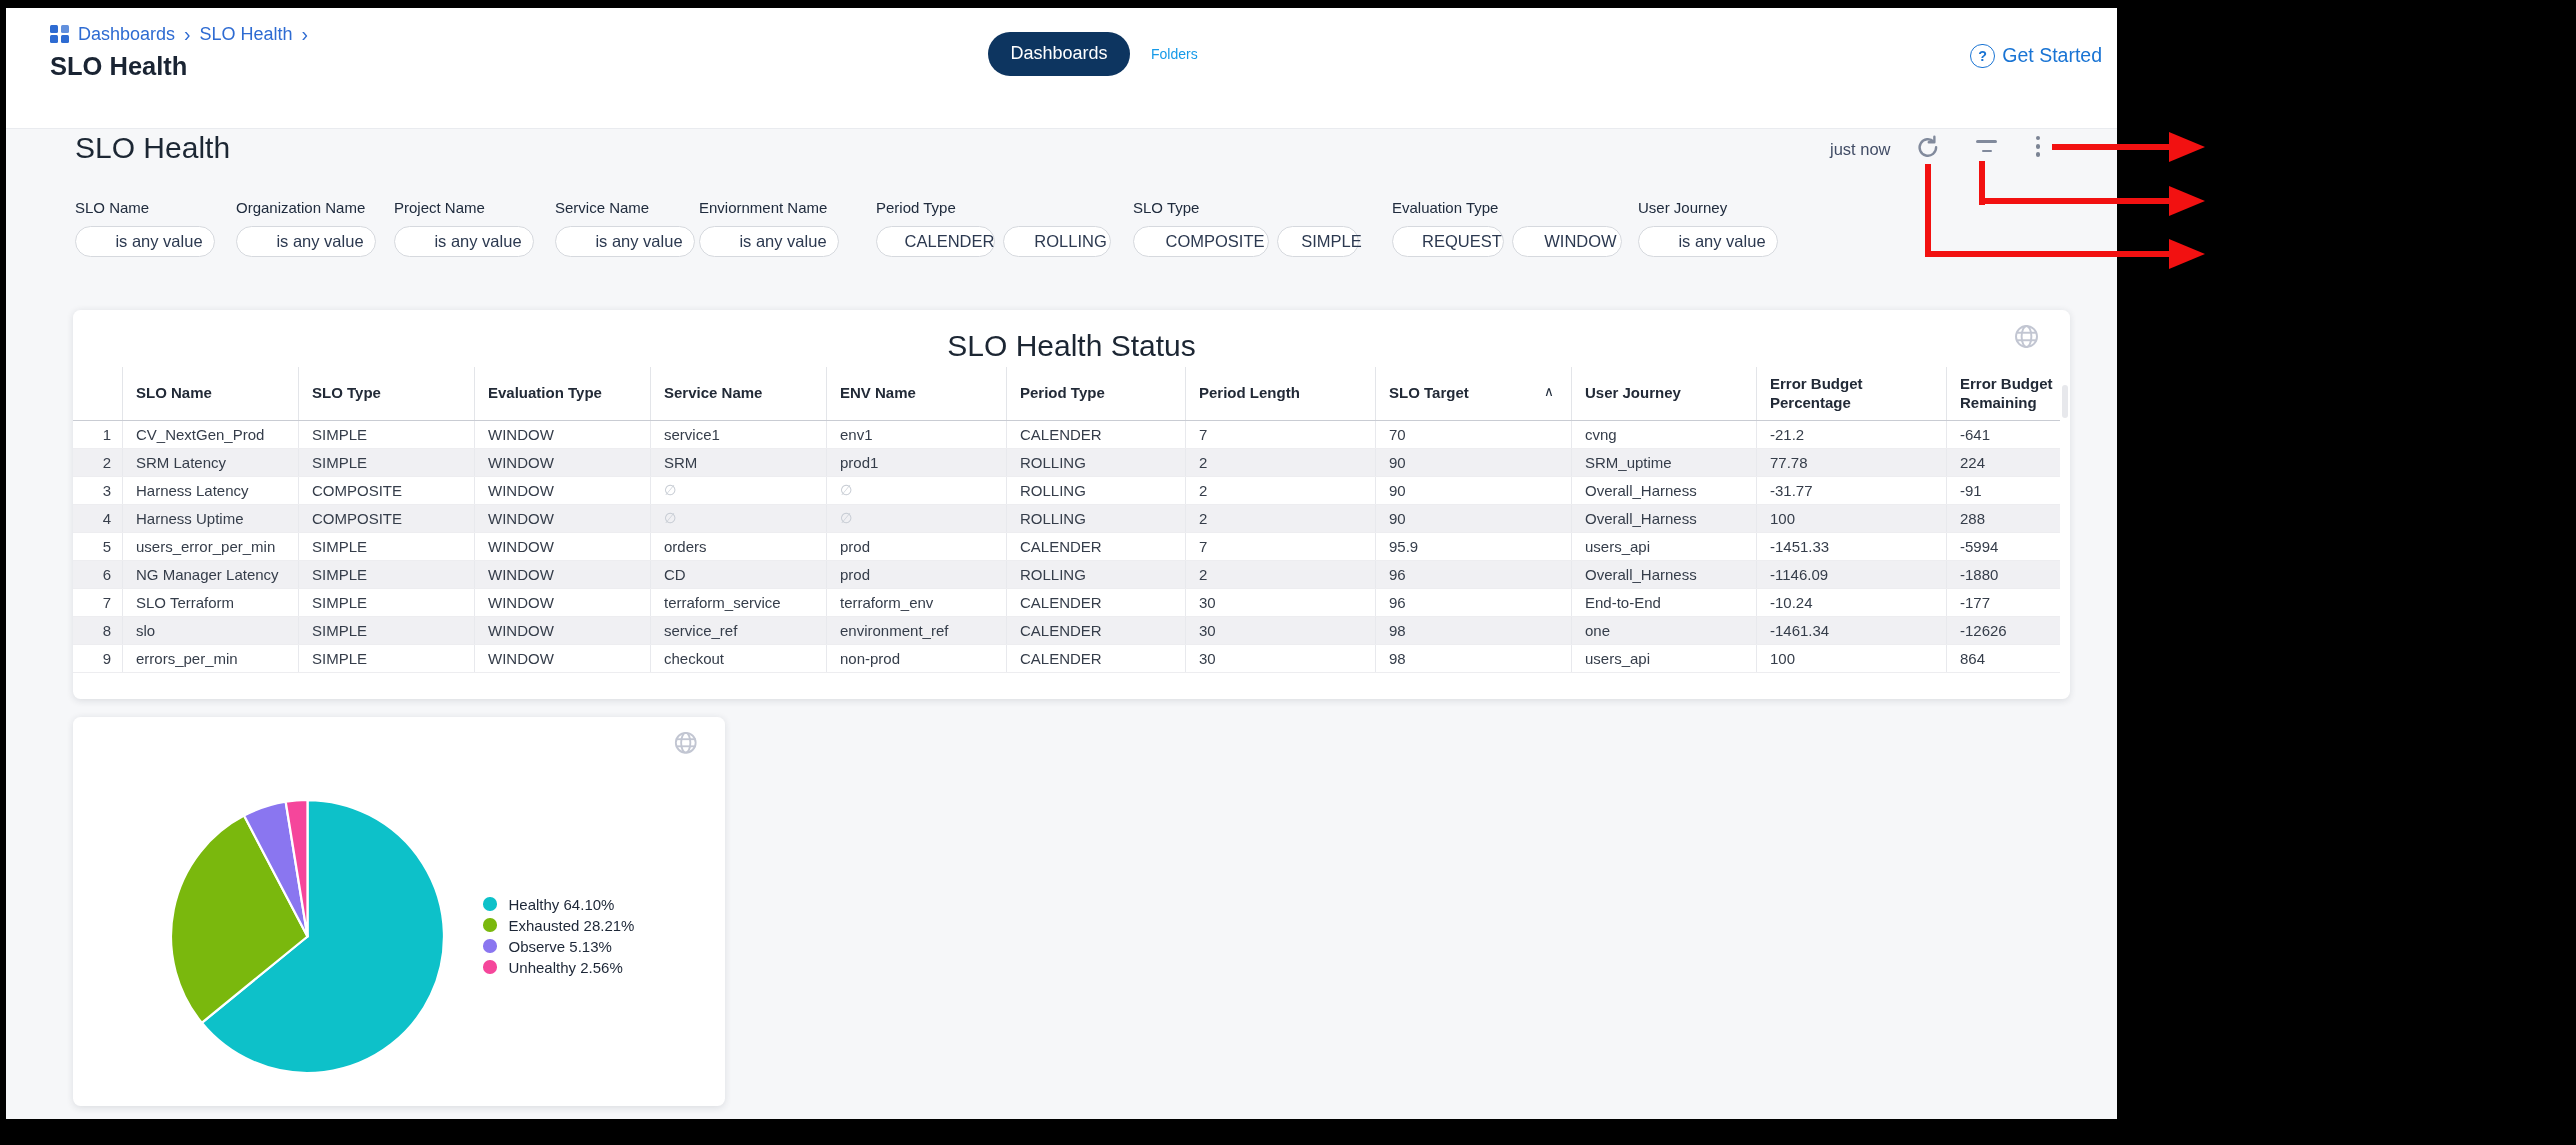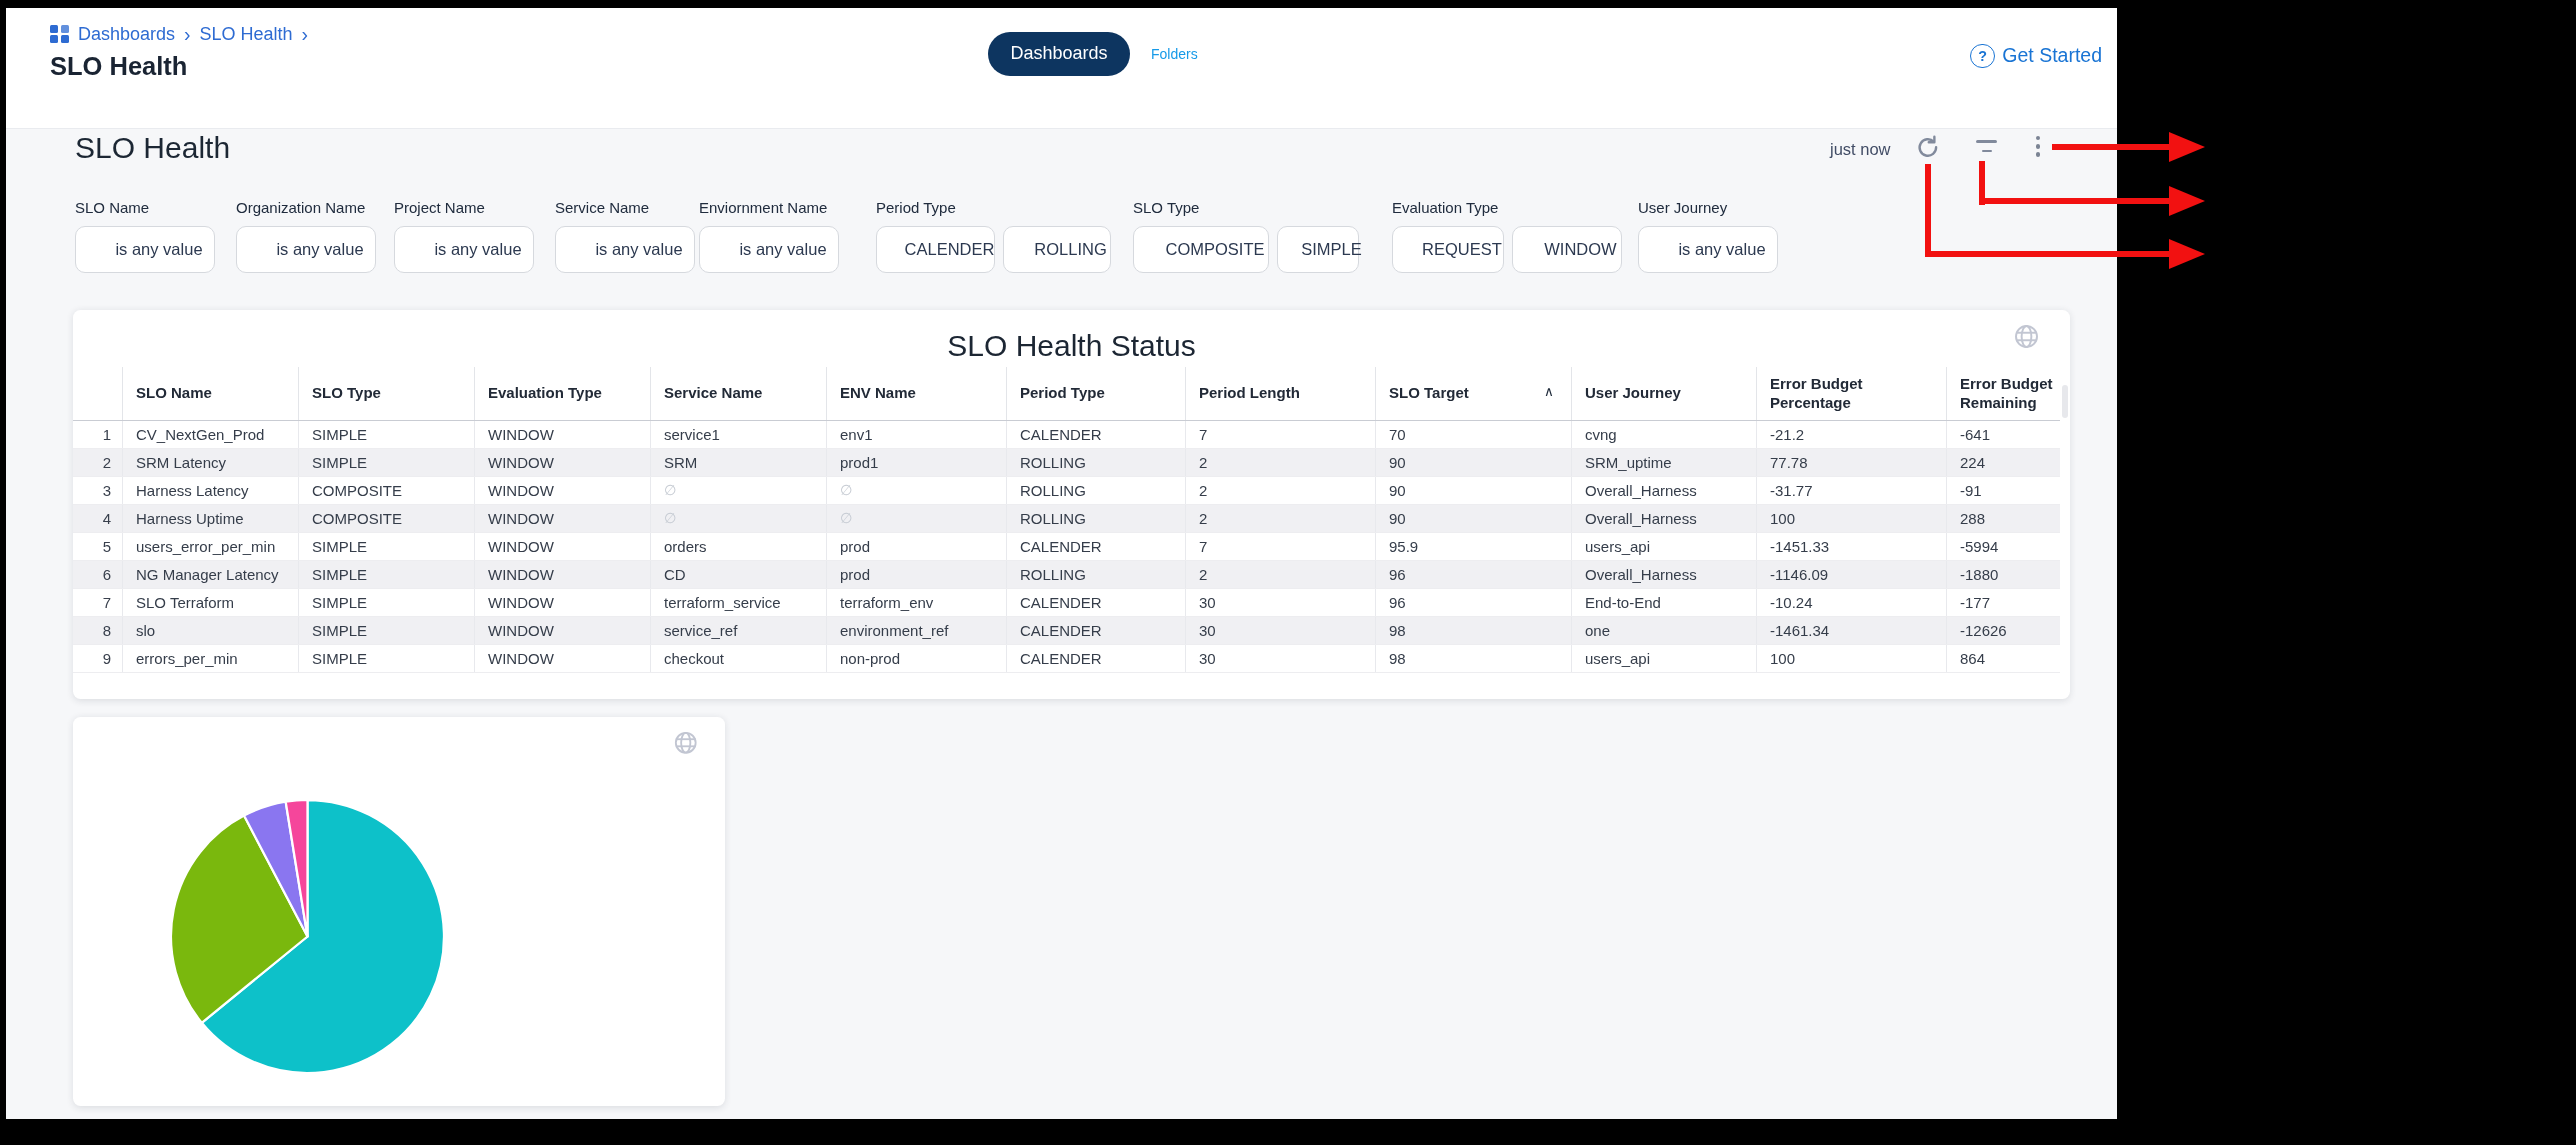--- a/index.html
+++ b/index.html
@@ -31,21 +31,21 @@
   .kebab-btn{left:2019px;top:126px;}
   .filter-lines i{display:block;background:#818a9c;height:2.6px;border-radius:1.5px;margin:0 auto 6.8px;}
   .filter-lines i:first-child{width:21px;}
   .filter-lines i:last-child{width:10.5px;margin-bottom:0;}
   .kebab i{display:block;width:4.5px;height:4.5px;border-radius:50%;background:#7b8494;margin:3.8px auto;}
 
   
   .filter-group{position:absolute;top:191px;}
   .filter-label{font-size:15px;font-weight:500;color:#202c3e;margin-bottom:10.5px;white-space:nowrap;}
   .filter-row{display:flex;gap:7.5px;}
-  .filter-chip{height:47px;background:#fff;border:1.1px solid #d6d9de;border-radius:10px;display:flex;align-items:center;
+  .filter-chip{height:31px;background:#fff;border:1.1px solid #d6d9de;border-radius:17px;display:flex;align-items:center;
                justify-content:center;font-size:16.5px;color:#2c3950;box-sizing:border-box;white-space:nowrap;padding-left:28px;}
 
   
   .card{position:absolute;background:#fff;border-radius:7.5px;box-shadow:0 1.5px 7.5px rgba(31,41,55,.12);}
   .table-card{left:67px;top:302px;width:1997px;height:389px;}
   .pie-card{left:67px;top:709px;width:652px;height:389px;}
   .card-title{position:absolute;left:0;width:100%;text-align:center;color:#1c2633;font-weight:500;}
   .table-card .card-title{top:19.5px;font-size:30px;}
   .pie-card .card-title{top:16.5px;font-size:21px;}
   .globe{position:absolute;}
@@ -371,20 +371,38 @@
         <line x1="4" y1="13" x2="32" y2="13"></line>
           <line x1="4" y1="23" x2="32" y2="23"></line>
       </svg>
     </div>
     <svg class="pie-svg" id="pie" width="285" height="285" viewBox="0 0 380 380">
         <path d="M 190 190 L 190.0 8.0 A 182 182 0 1 1 49.0 305.1 Z" fill="#0DC1C9" stroke="#fff" stroke-width="3" stroke-linejoin="round"></path>
         <path d="M 190 190 L 49.0 305.1 A 182 182 0 0 1 105.4 28.8 Z" fill="#7AB80D" stroke="#fff" stroke-width="3" stroke-linejoin="round"></path>
         <path d="M 190 190 L 105.4 28.8 A 182 182 0 0 1 160.9 10.3 Z" fill="#8A76F0" stroke="#fff" stroke-width="3" stroke-linejoin="round"></path>
         <path d="M 190 190 L 160.9 10.3 A 182 182 0 0 1 190.0 8.0 Z" fill="#F5469B" stroke="#fff" stroke-width="3" stroke-linejoin="round"></path>
       </svg>
+    <div class="legend" id="legend">
+        <div class="legend-item">
+          <span class="legend-dot" style="background: rgb(13, 193, 201);"></span>
+          <span class="legend-label">Healthy 64.10%</span>
+        </div>
+        <div class="legend-item">
+          <span class="legend-dot" style="background: rgb(122, 184, 13);"></span>
+          <span class="legend-label">Exhausted 28.21%</span>
+        </div>
+        <div class="legend-item">
+          <span class="legend-dot" style="background: rgb(138, 118, 240);"></span>
+          <span class="legend-label">Observe 5.13%</span>
+        </div>
+        <div class="legend-item">
+          <span class="legend-dot" style="background: rgb(245, 70, 155);"></span>
+          <span class="legend-label">Unhealthy 2.56%</span>
+        </div>
+      </div>
   </div>
 
 </div>
 
 <div>
   <div class="arrow-seg" style="left:2052px;top:144px;width:117px;height:6px;"></div>
   <div class="arrow-head" style="left:2169px;top:132px;"></div>
 
   <div class="arrow-seg" style="left:1979px;top:161px;width:6px;height:44px;"></div>
   <div class="arrow-seg" style="left:1979px;top:198px;width:191px;height:6px;"></div>

